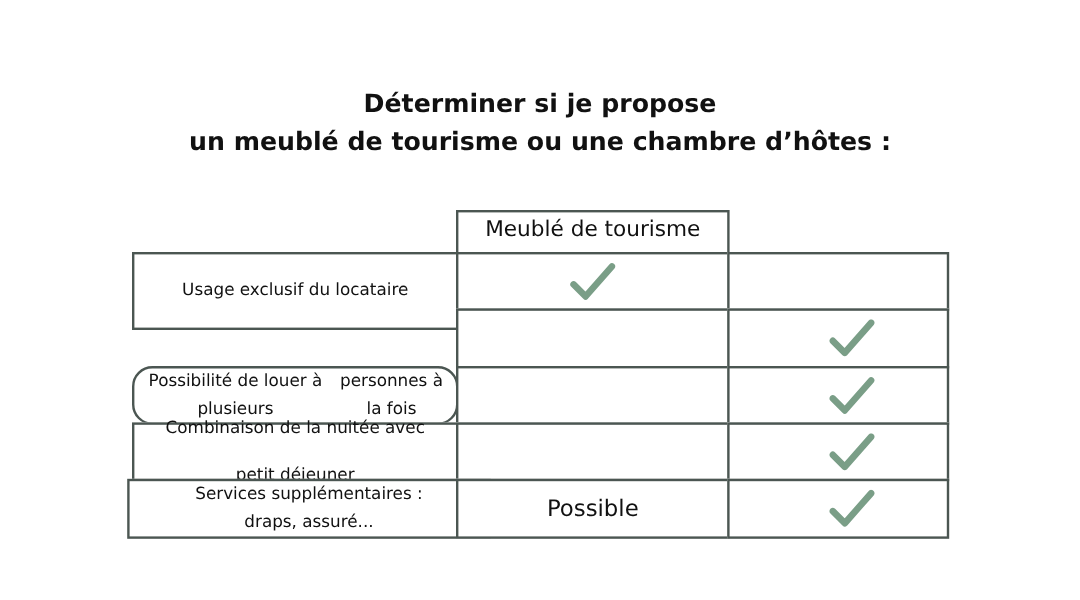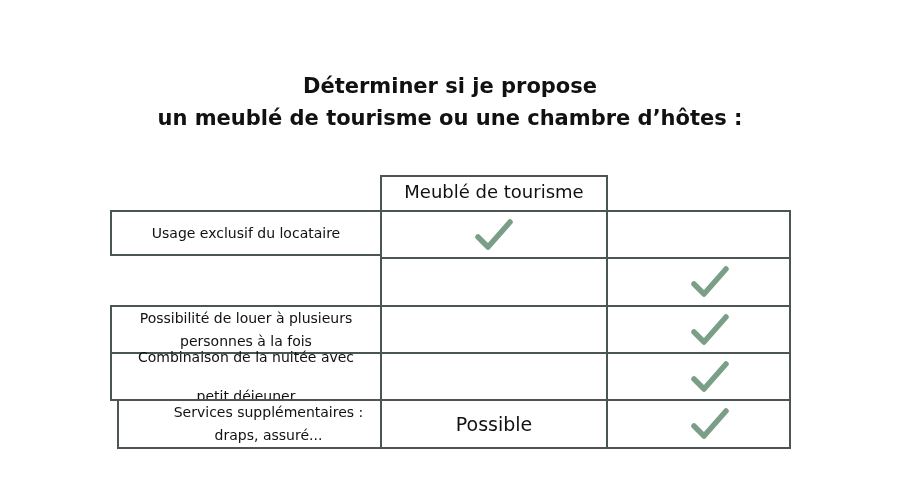--- a/index.html
+++ b/index.html
@@ -63,42 +63,42 @@
   <div>Déterminer si je propose</div>
   <div>un meublé de tourisme ou une chambre d’hôtes :</div>
 </div>
 
 <div class="grid">
 
   <div class="cell hdr" style="left:380px; top:175px; width:228px; height:37px; padding-bottom:4px;">
     <span>Meublé de tourisme</span>
   </div>
 
-  <div class="cell lbl" style="left:110px; top:210px; width:272px; height:46px;">
+  <div class="cell lbl" style="left:110px; top:210px; width:272px; height:65px;">
     <span>Usage exclusif du locataire</span>
   </div>
   <div class="cell check" style="left:380px; top:210px; width:228px; height:49px;">
     <span>
       <svg width="38" height="32" viewBox="0 0 38 32">
           <path d="M3 18 L13 28 L35 3" fill="none" stroke="#7a9e87" stroke-width="5.5" stroke-linecap="round" stroke-linejoin="round"></path>
         </svg>
     </span>
   </div>
   <div class="cell" style="left:606px; top:210px; width:185px; height:49px;"></div>
 
   <div class="cell" style="left:380px; top:257px; width:228px; height:50px;"></div>
   <div class="cell check" style="left:606px; top:257px; width:185px; height:50px; padding-left:22px;">
     <span>
       <svg width="38" height="32" viewBox="0 0 38 32">
           <path d="M3 18 L13 28 L35 3" fill="none" stroke="#7a9e87" stroke-width="5.5" stroke-linecap="round" stroke-linejoin="round"></path>
         </svg>
     </span>
   </div>
 
-  <div class="cell lbl" style="left:110px; top:305px; width:272px; height:49px; flex-direction:column;">
+  <div class="cell lbl" style="left:110px; top:305px; width:272px; height:49px; flex-direction:row;border-radius:17px;">
     <span>Possibilité de louer à plusieurs</span>
     <span>personnes à la fois</span>
   </div>
   <div class="cell" style="left:380px; top:305px; width:228px; height:49px;"></div>
   <div class="cell check" style="left:606px; top:305px; width:185px; height:49px; padding-left:22px;">
     <span>
       <svg width="38" height="32" viewBox="0 0 38 32">
           <path d="M3 18 L13 28 L35 3" fill="none" stroke="#7a9e87" stroke-width="5.5" stroke-linecap="round" stroke-linejoin="round"></path>
         </svg>
     </span>
@@ -110,21 +110,21 @@
   </div>
   <div class="cell" style="left:380px; top:352px; width:228px; height:49px;"></div>
   <div class="cell check" style="left:606px; top:352px; width:185px; height:49px; padding-left:22px;">
     <span>
       <svg width="38" height="32" viewBox="0 0 38 32">
           <path d="M3 18 L13 28 L35 3" fill="none" stroke="#7a9e87" stroke-width="5.5" stroke-linecap="round" stroke-linejoin="round"></path>
         </svg>
     </span>
   </div>
 
-  <div class="cell lbl" style="left:117px; top:399px; width:303px; height:50px; flex-direction:column;">
+  <div class="cell lbl" style="left:106px; top:399px; width:303px; height:50px; flex-direction:column;">
     <span>Services supplémentaires :</span>
     <span>draps, assuré...</span>
   </div>
   <div class="cell val" style="left:380px; top:399px; width:228px; height:50px;">
     <span>Possible</span>
   </div>
   <div class="cell check" style="left:606px; top:399px; width:185px; height:50px; padding-left:22px;">
     <span>
       <svg width="38" height="32" viewBox="0 0 38 32">
           <path d="M3 18 L13 28 L35 3" fill="none" stroke="#7a9e87" stroke-width="5.5" stroke-linecap="round" stroke-linejoin="round"></path>

